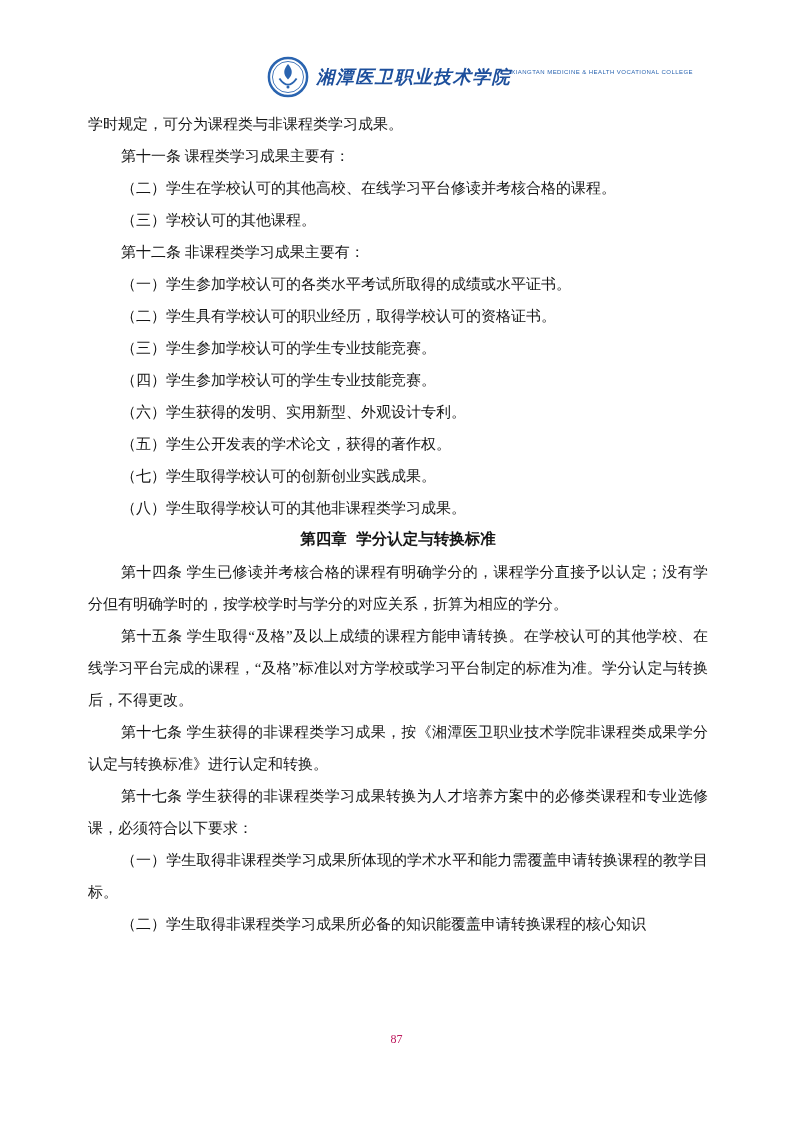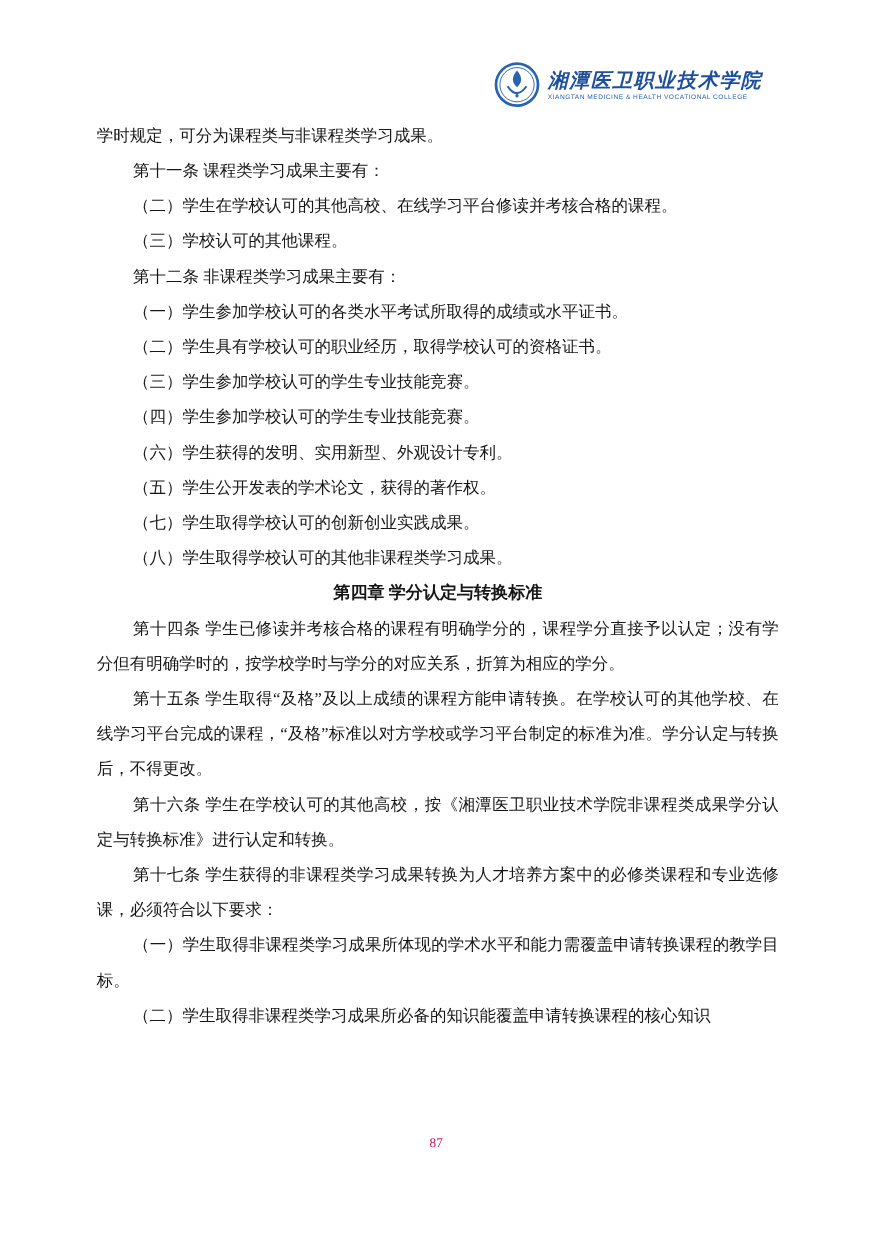--- a/index.html
+++ b/index.html
@@ -10,21 +10,21 @@
     margin: 0 auto;
     overflow: hidden;
     font-family: "Liberation Serif", "DejaVu Serif", serif;
     color: #161616;
   }
   .logo {
     position: absolute; top: 56px; right: 100px;
     display: flex; align-items: center; gap: 7px;
   }
   .emblem { width: 42px; height: 42px; flex: 0 0 auto; }
-  .logo-text { display: flex; flex-direction: column; align-items: flex-start; }
+  .logo-text { display: flex; flex-direction: row; align-items: flex-start; }
   .logo-cn {
     font-family: "Liberation Serif", "DejaVu Serif", serif;
     font-style: italic; font-weight: bold;
     font-size: 18px; line-height: 21px;
     color: #1d4f9c; letter-spacing: 1.5px; white-space: nowrap;
   }
   .logo-en {
     font-family: "Liberation Sans", "DejaVu Sans", sans-serif;
     font-size: 6px; color: #2a64b0; letter-spacing: 0.45px;
     margin-top: 2px; white-space: nowrap;
@@ -34,21 +34,21 @@
     margin: 0;
     font-size: 15px;
     line-height: 32px;
     text-align: justify;
   }
   .content p.plain  { text-indent: 0; }
   .content p.indent { text-indent: 2.2em; }
   .content p.heading {
     text-align: center; text-indent: 0;
     font-weight: bold; font-size: 15.5px;
-    font-family: Liberation Serif, serif;
+    font-family: Liberation Mono, monospace;
   }
   .page-number {
     position: absolute; left: 0; right: 0; top: 1032px;
     text-align: center; font-size: 12px; color: #be185d;
     font-family: "Liberation Serif", "DejaVu Serif", serif;
   }
 </style>
 </head>
 <body>
 
@@ -78,21 +78,21 @@
       <p class="indent">（二）学生具有学校认可的职业经历，取得学校认可的资格证书。</p>
       <p class="indent">（三）学生参加学校认可的学生专业技能竞赛。</p>
       <p class="indent">（四）学生参加学校认可的学生专业技能竞赛。</p>
       <p class="indent">（六）学生获得的发明、实用新型、外观设计专利。</p>
       <p class="indent">（五）学生公开发表的学术论文，获得的著作权。</p>
       <p class="indent">（七）学生取得学校认可的创新创业实践成果。</p>
       <p class="indent">（八）学生取得学校认可的其他非课程类学习成果。</p>
       <p class="heading">第四章 学分认定与转换标准</p>
       <p class="indent">第十四条 学生已修读并考核合格的课程有明确学分的，课程学分直接予以认定；没有学分但有明确学时的，按学校学时与学分的对应关系，折算为相应的学分。</p>
       <p class="indent">第十五条 学生取得“及格”及以上成绩的课程方能申请转换。在学校认可的其他学校、在线学习平台完成的课程，“及格”标准以对方学校或学习平台制定的标准为准。学分认定与转换后，不得更改。</p>
-      <p class="indent">第十六条 学生在学校认可的其他高校，按《湘潭医卫职业技术学院非课程类成果学分认定与转换标准》进行认定和转换。</p>
+      <p class="indent">第十七条 学生获得的非课程类学习成果，按《湘潭医卫职业技术学院非课程类成果学分认定与转换标准》进行认定和转换。</p>
       <p class="indent">第十七条 学生获得的非课程类学习成果转换为人才培养方案中的必修类课程和专业选修课，必须符合以下要求：</p>
       <p class="indent">（一）学生取得非课程类学习成果所体现的学术水平和能力需覆盖申请转换课程的教学目标。</p>
       <p class="indent">（二）学生取得非课程类学习成果所必备的知识能覆盖申请转换课程的核心知识</p>
     </div>
 
   <div class="page-number">87</div>
 
 </div>
 
 </body></html>

